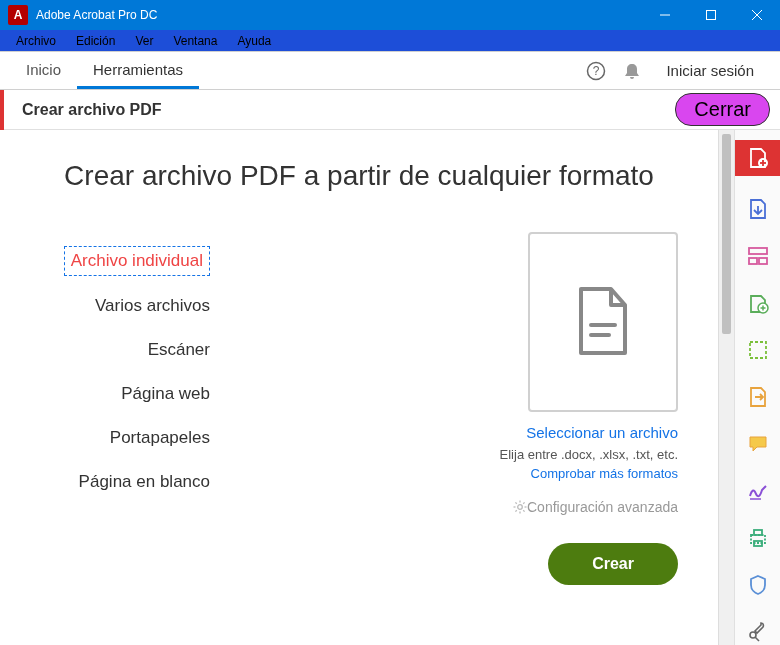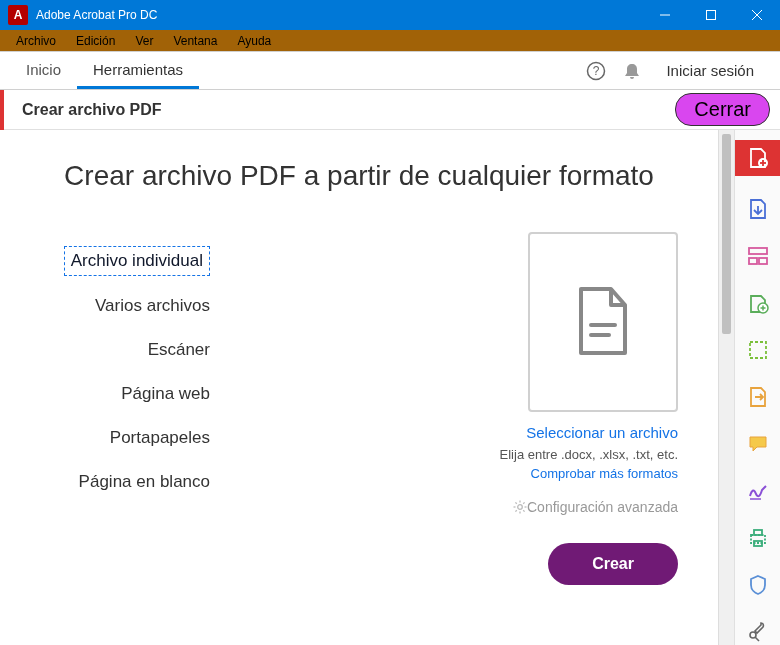--- a/index.html
+++ b/index.html
@@ -5,21 +5,21 @@
 * { margin: 0; padding: 0; box-sizing: border-box; font-family: "Segoe UI", Arial, sans-serif; }
 body { width: 780px; height: 645px; overflow: hidden; background: #fff; }
 
 .titlebar { background: #0078d7; height: 30px; display: flex; align-items: center; color: #fff; }
 .titlebar .app-icon { width: 20px; height: 20px; background: #b30000; margin: 0 8px; display: flex; align-items: center; justify-content: center; font-size: 12px; font-weight: bold; border-radius: 2px; }
 .titlebar .title { font-size: 12px; flex: 1; }
 .titlebar .win-controls { display: flex; }
 .titlebar .win-btn { width: 46px; height: 30px; display: flex; align-items: center; justify-content: center; cursor: pointer; }
 .titlebar .win-btn svg { width: 10px; height: 10px; }
 
-.menubar { height: 22px; background: #a16207; border-bottom: 1px solid #d0d0d0; display: flex; align-items: center; padding: 0 6px; font-size: 12px; }
+.menubar { height: 22px; background: #1d4ed8; border-bottom: 1px solid #d0d0d0; display: flex; align-items: center; padding: 0 6px; font-size: 12px; }
 .menubar .menu-item { padding: 2px 10px; cursor: pointer; }
 
 .tabbar { height: 38px; border-bottom: 1px solid #d0d0d0; display: flex; align-items: stretch; padding: 0 10px; }
 .tabbar .tab { padding: 16px 16px; display: flex; align-items: center; font-size: 15px; color: #555; cursor: pointer; border-bottom: 3px solid transparent; }
 .tabbar .tab.active { color: #333; border-bottom-color: #0078d7; font-weight: 500; }
 .tabbar .spacer { flex: 1; }
 .tabbar .right-icon { width: 36px; display: flex; align-items: center; justify-content: center; color: #666; cursor: pointer; }
 .tabbar .signin { padding: 0 16px; display: flex; align-items: center; font-size: 15px; color: #333; cursor: pointer; font-weight: 500; }
 
 .toolbar { height: 40px; border-bottom: 1px solid #e0e0e0; display: flex; align-items: center; padding: 0 10px 0 0; }
@@ -27,31 +27,31 @@
 .toolbar .tool-title { font-size: 16px; font-weight: 600; color: #333; margin-left: 18px; flex: 1; }
 .toolbar .close-btn { border: 1.5px solid #333; border-radius: 16px; padding: 4px 18px; font-size: 20px; font-weight: 400; cursor: pointer; background: #d946ef; }
 
 .body-area { display: flex; height: calc(645px - 30px - 22px - 38px - 40px); }
 .main { flex: 1; padding: 30px 40px 20px 40px; overflow: auto; }
 .main-heading { font-size: 28px; font-weight: 400; color: #333; text-align: center; margin-bottom: 40px; }
 
 .content-row { display: flex; gap: 40px; }
 .left-nav { width: 170px; text-align: right; padding-top: 6px; }
 .left-nav .nav-item { font-size: 17px; color: #333; padding: 12px 0; cursor: pointer; }
-.left-nav .nav-item.selected { color: #0f172a; border: 1px dashed #1473e6; padding: 4px 6px; margin: 8px 0 8px auto; display: inline-block; text-align: center; }
+.left-nav .nav-item.selected { color: #ef4444; border: 1px dashed #1473e6; padding: 4px 6px; margin: 8px 0 8px auto; display: inline-block; text-align: center; }
 
 .center { flex: 1; display: flex; flex-direction: column; align-items: flex-end; }
 .dropzone { width: 150px; height: 180px; border: 2px solid #d0d0d0; border-radius: 4px; display: flex; align-items: center; justify-content: center; margin-bottom: 12px; cursor: pointer; }
 .dropzone svg { width: 56px; height: 70px; }
 .select-link { color: #1473e6; font-size: 15px; cursor: pointer; margin-bottom: 6px; }
 .hint-text { color: #555; font-size: 13px; margin-bottom: 4px; }
 .formats-link { color: #1473e6; font-size: 13px; cursor: pointer; margin-bottom: 18px; }
 .advanced { color: #999; font-size: 14px; display: flex; align-items: center; margin-bottom: 28px; }
 .advanced svg { width: 14px; height: 14px; }
-.create-btn { background: #701a75; color: #fff; border: none; border-radius: 22px; padding: 12px 44px; font-size: 16px; font-weight: 600; cursor: pointer; }
+.create-btn { background: #4d7c0f; color: #fff; border: none; border-radius: 22px; padding: 12px 44px; font-size: 16px; font-weight: 600; cursor: pointer; }
 
 .right-rail { width: 46px; border-left: 1px solid #e0e0e0; display: flex; flex-direction: column; align-items: center; padding-top: 10px; gap: 20px; background: #fafafa; }
 .right-rail .active-marker { background: #d33; width: 46px; height: 40px; display: flex; align-items: center; justify-content: center; }
 .right-rail .rail-icon { width: 46px; height: 30px; display: flex; align-items: center; justify-content: center; cursor: pointer; }
 
 .scrollbar-v { width: 16px; background: #f0f0f0; border-left: 1px solid #ddd; position: relative; }
 .scrollbar-v .thumb { position: absolute; top: 4px; left: 3px; right: 3px; height: 200px; background: #c0c0c0; border-radius: 2px; }
 </style>
 </head>
 <body>

